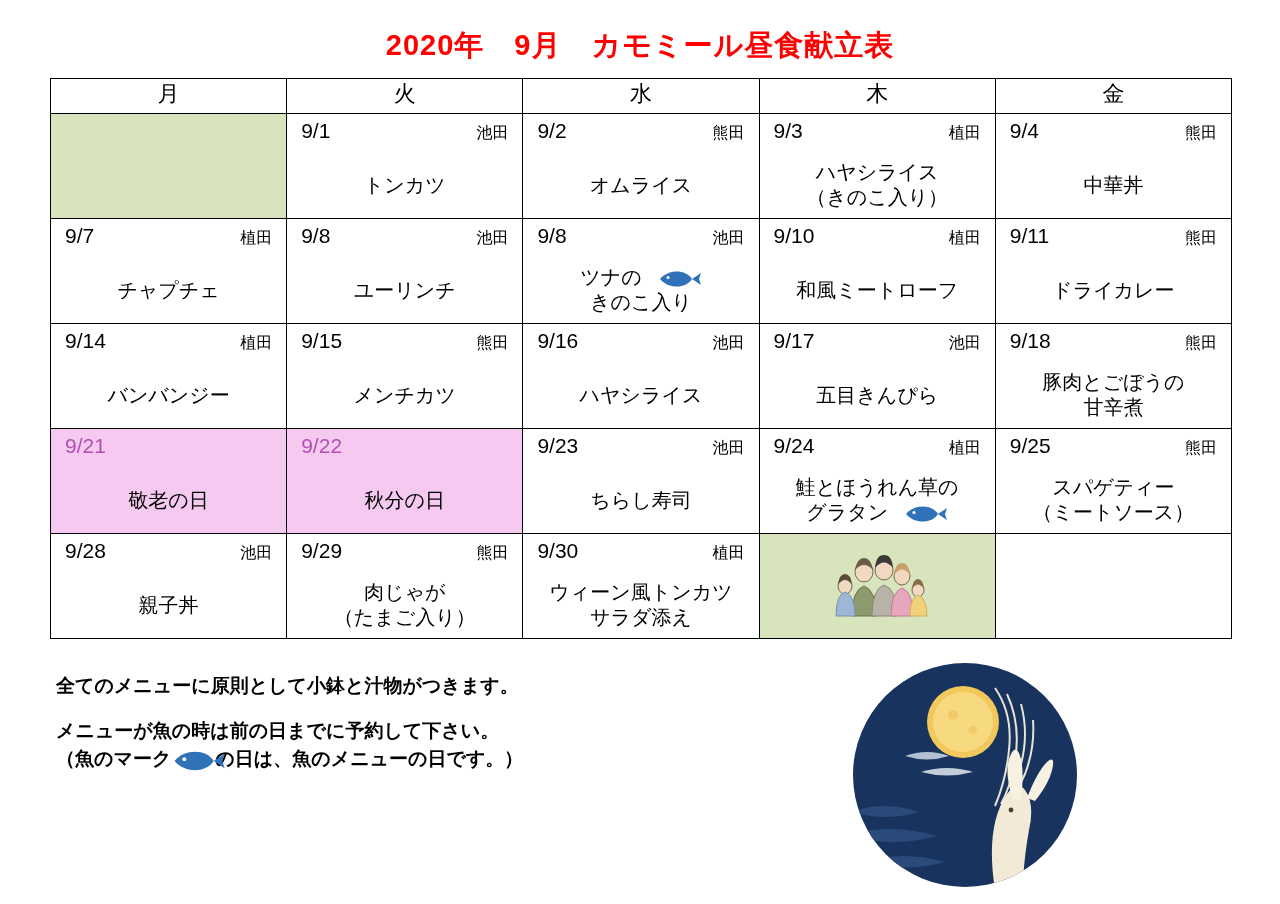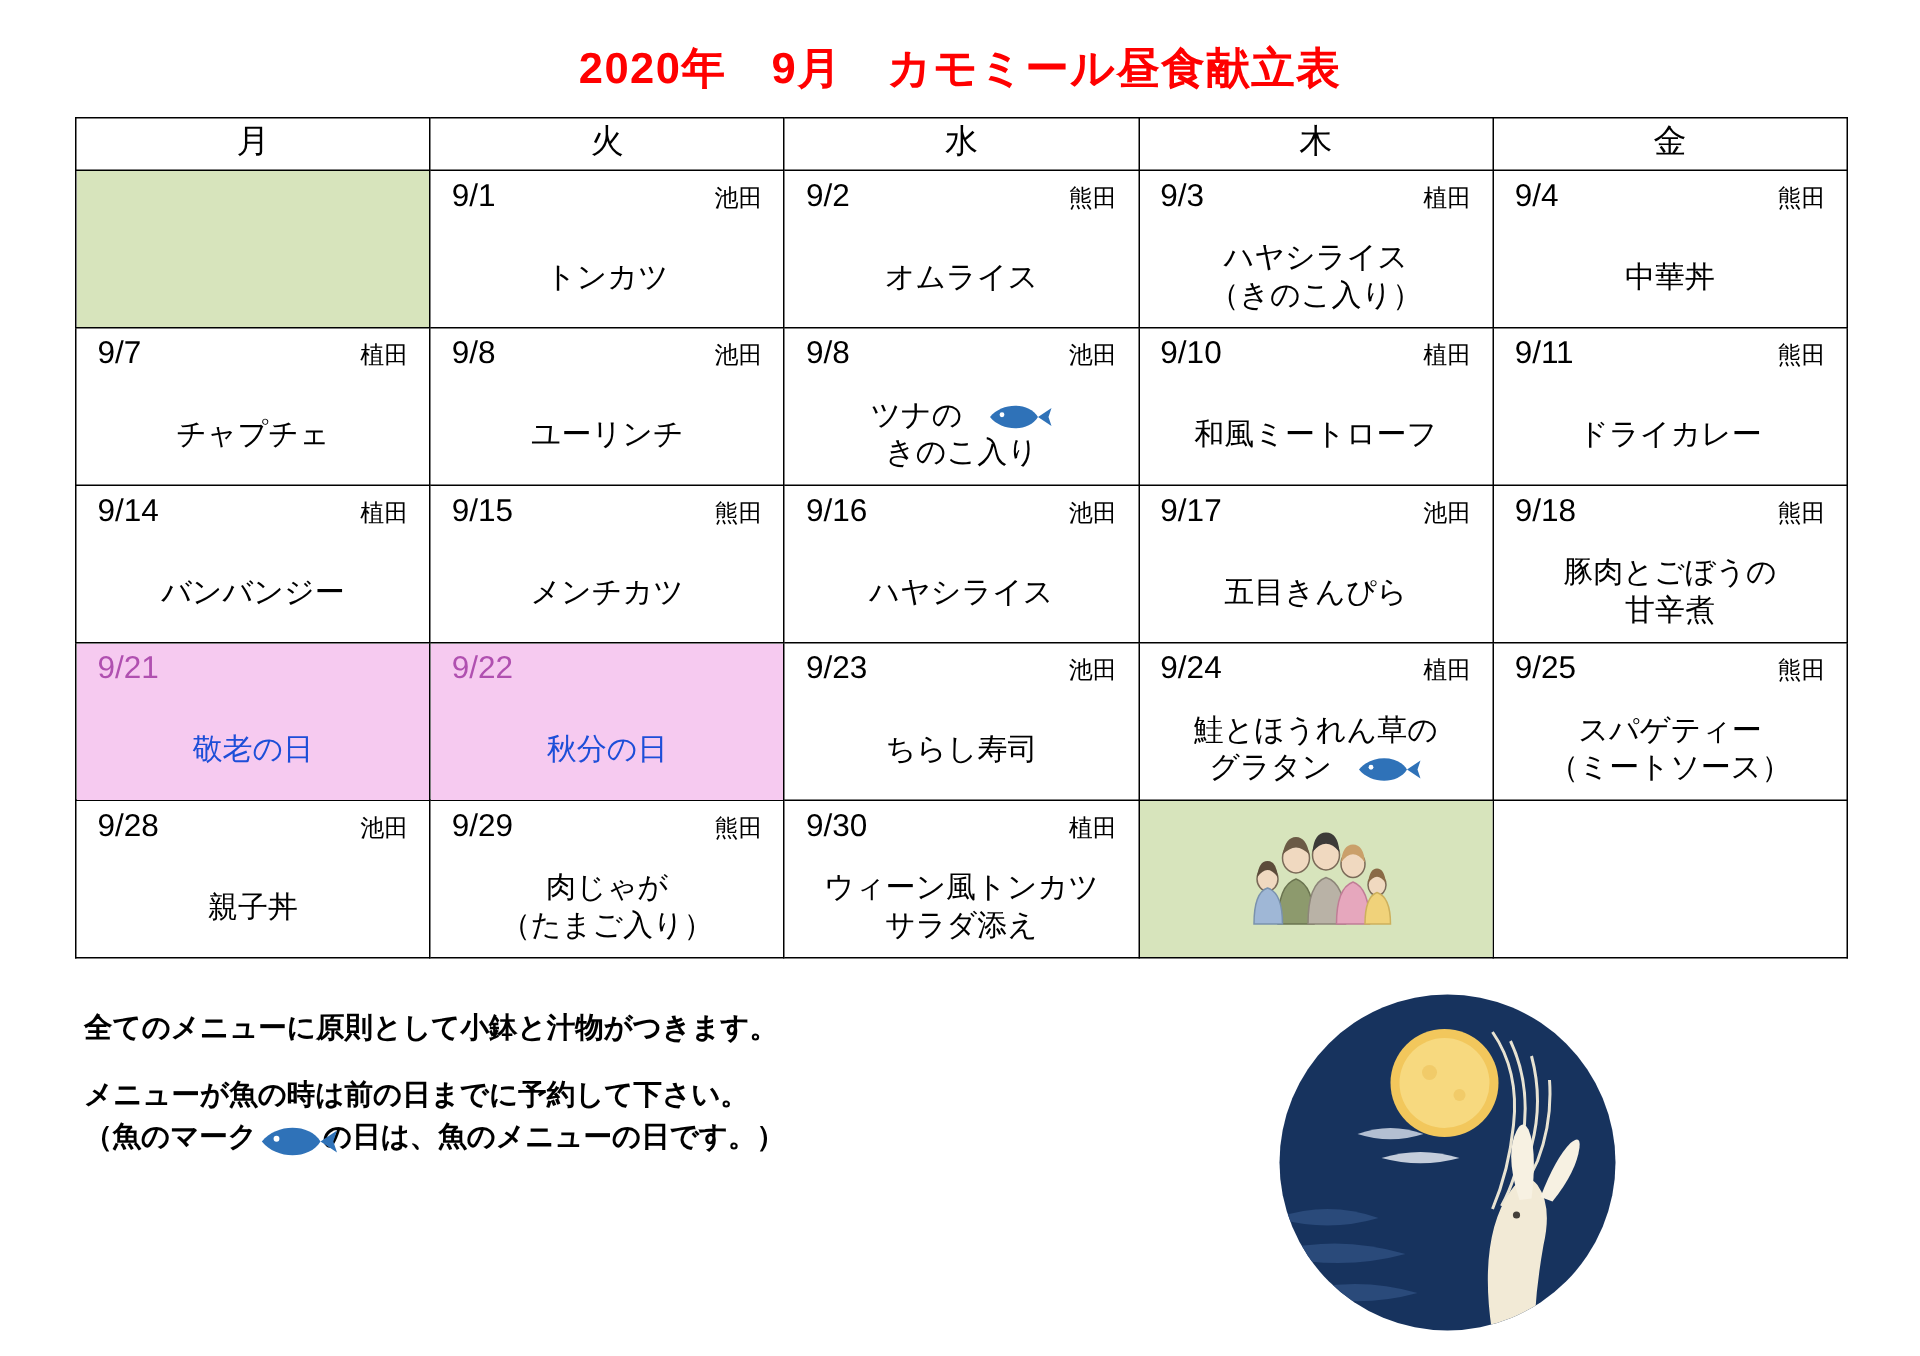--- a/index.html
+++ b/index.html
@@ -97,21 +97,21 @@
   td.green {
     background: #d7e4bc;
   }
   td.pink {
     background: #f6caf0;
   }
   td.holiday .cell-date {
     color: #b050b0;
   }
   td.holiday .cell-body {
-    color: #1d4ed8;
+    color: #000000;
   }
   .fish {
     display: inline-block;
     width: 44px;
     height: 18px;
     position: relative;
   }
   .notes {
     position: absolute;
     left: 56px;

